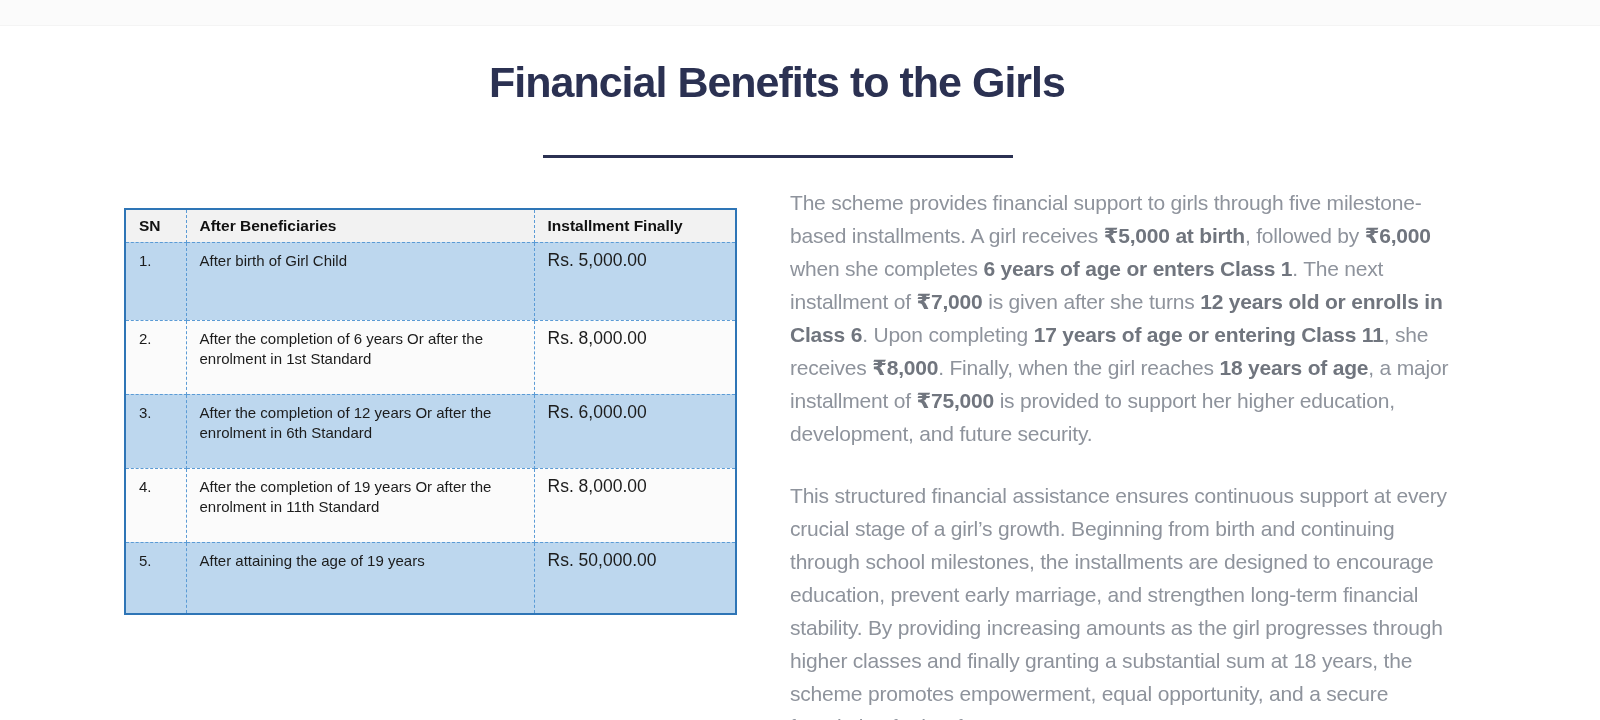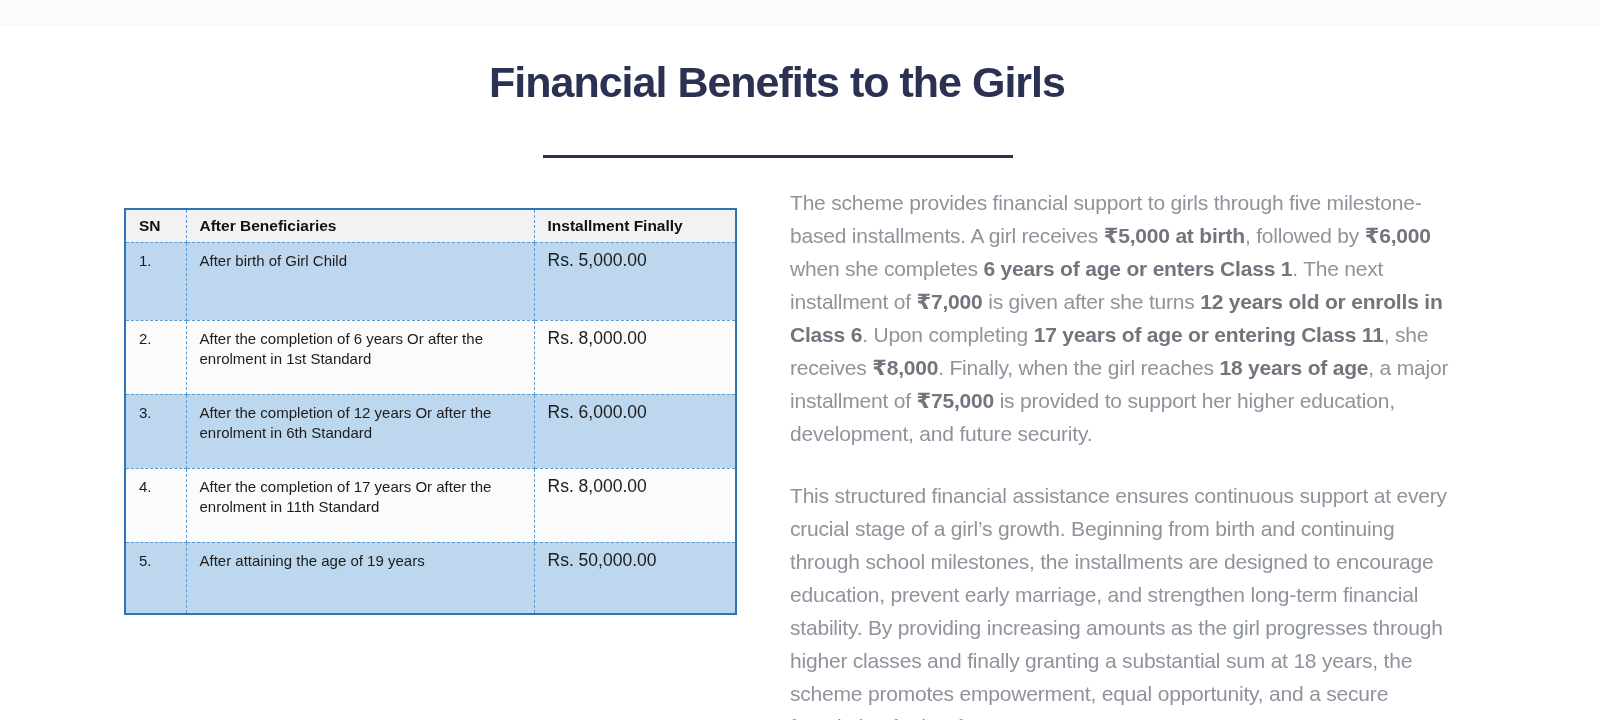--- a/index.html
+++ b/index.html
@@ -128,21 +128,21 @@
           <td class="cell-beneficiary">After the completion of 6 years Or after the enrolment in 1st Standard</td>
           <td class="cell-amount">Rs. 8,000.00</td>
         </tr>
         <tr class="row-blue">
           <td class="cell-sn">3.</td>
           <td class="cell-beneficiary">After the completion of 12 years Or after the enrolment in 6th Standard</td>
           <td class="cell-amount">Rs. 6,000.00</td>
         </tr>
         <tr class="row-light">
           <td class="cell-sn">4.</td>
-          <td class="cell-beneficiary">After the completion of 17 years Or after the enrolment in 11th Standard</td>
+          <td class="cell-beneficiary">After the completion of 19 years Or after the enrolment in 11th Standard</td>
           <td class="cell-amount">Rs. 8,000.00</td>
         </tr>
         <tr class="row-blue">
           <td class="cell-sn">5.</td>
           <td class="cell-beneficiary">After attaining the age of 19 years</td>
           <td class="cell-amount">Rs. 50,000.00</td>
         </tr>
       </tbody>
   </table>
 </div>

